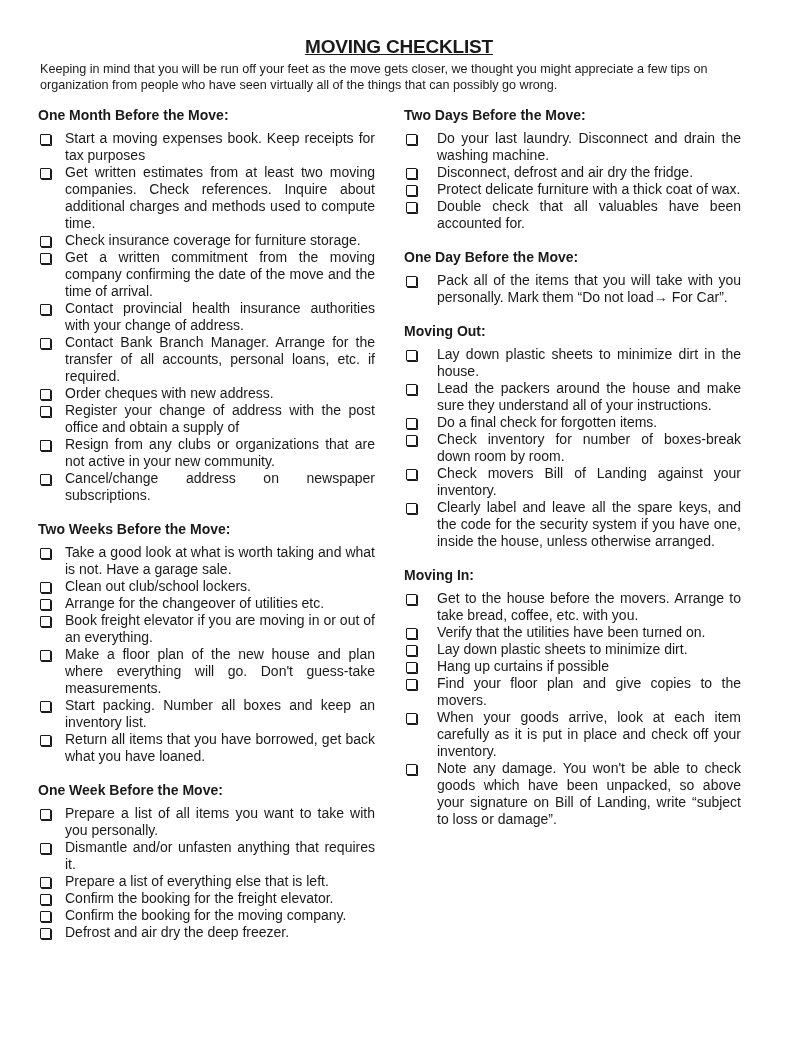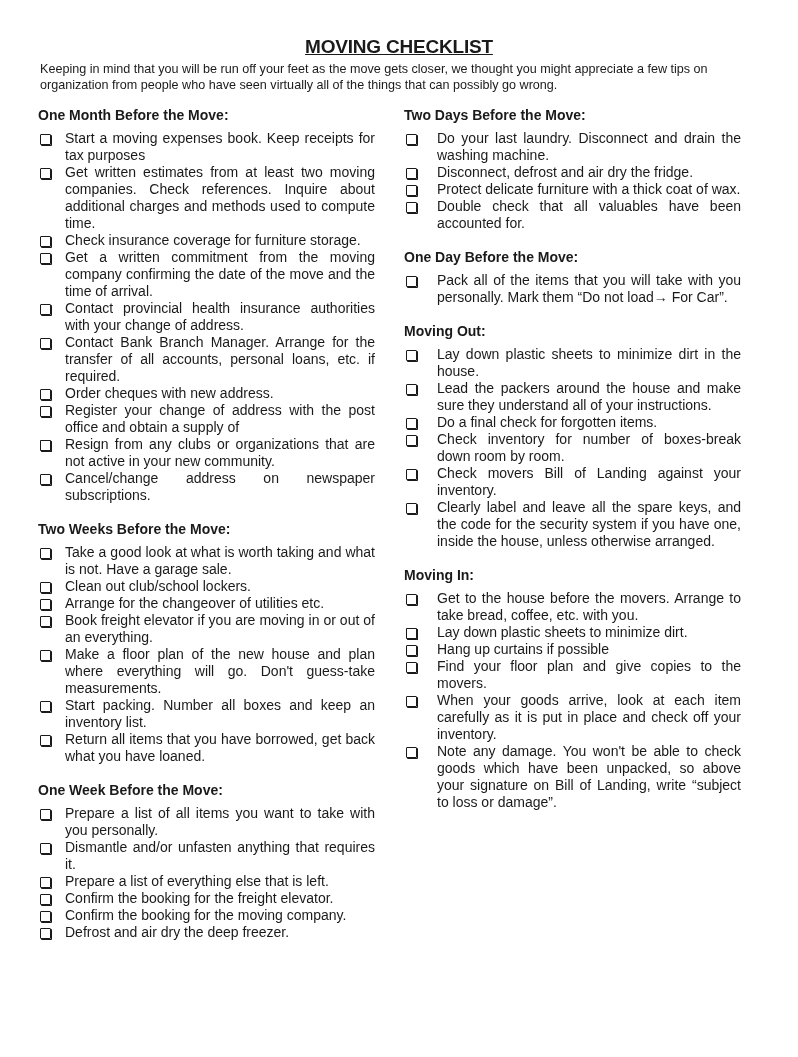--- a/index.html
+++ b/index.html
@@ -90,21 +90,21 @@
         <li><span class="box"></span><span>Do a final check for forgotten items.</span></li>
         <li><span class="box"></span><span>Check inventory for number of boxes-break down room by room.</span></li>
         <li><span class="box"></span><span>Check movers Bill of Landing against your inventory.</span></li>
         <li><span class="box"></span><span>Clearly label and leave all the spare keys, and the code for the security system if you have one, inside the house, unless otherwise arranged.</span></li>
       </ul>
   </div>
     <div class="section">
     <div class="heading">Moving In:</div>
     <ul>
         <li><span class="box"></span><span>Get to the house before the movers. Arrange to take bread, coffee, etc. with you.</span></li>
-        <li><span class="box"></span></li>
+        <li><span class="box"></span><span>Verify that the utilities have been turned on.</span></li>
         <li><span class="box"></span><span>Lay down plastic sheets to minimize dirt.</span></li>
         <li><span class="box"></span><span>Hang up curtains if possible</span></li>
         <li><span class="box"></span><span>Find your floor plan and give copies to the movers.</span></li>
         <li><span class="box"></span><span>When your goods arrive, look at each item carefully as it is put in place and check off your inventory.</span></li>
         <li><span class="box"></span><span>Note any damage. You won't be able to check goods which have been unpacked, so above your signature on Bill of Landing, write “subject to loss or damage”.</span></li>
       </ul>
   </div>
   </div>
 
 </body></html>

